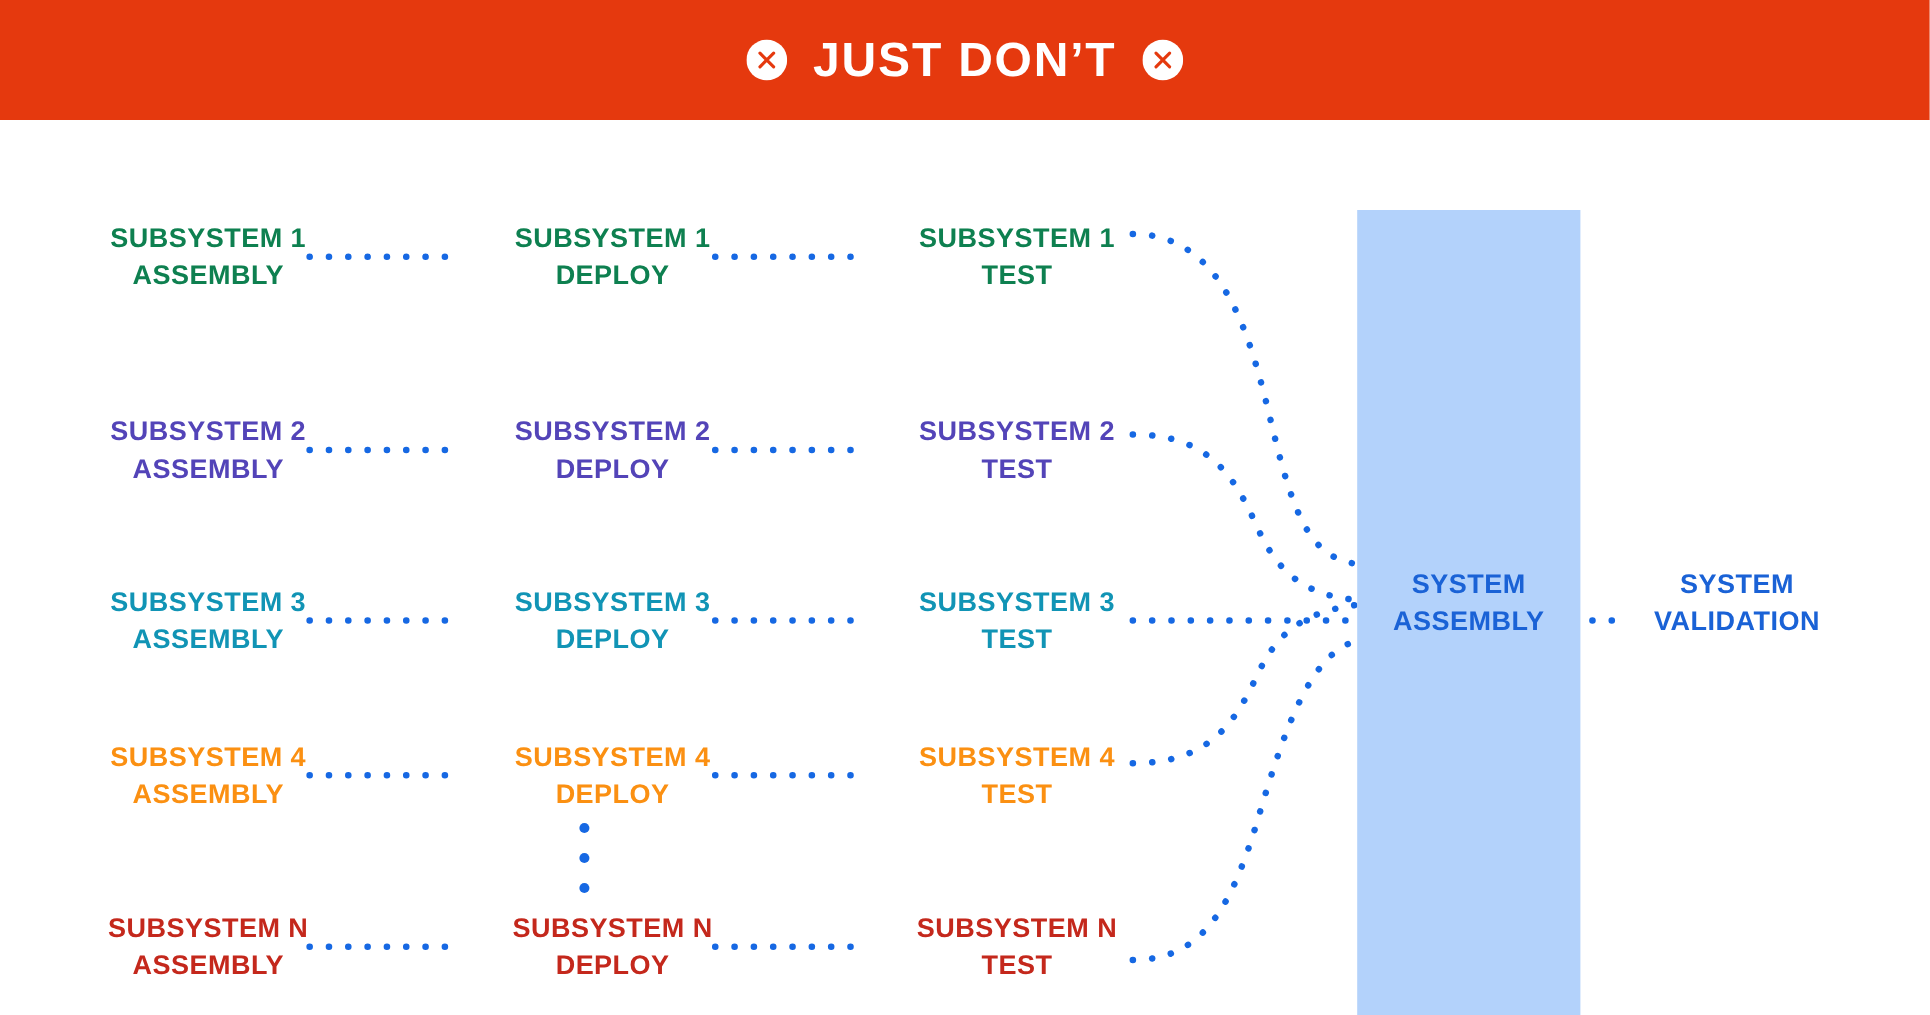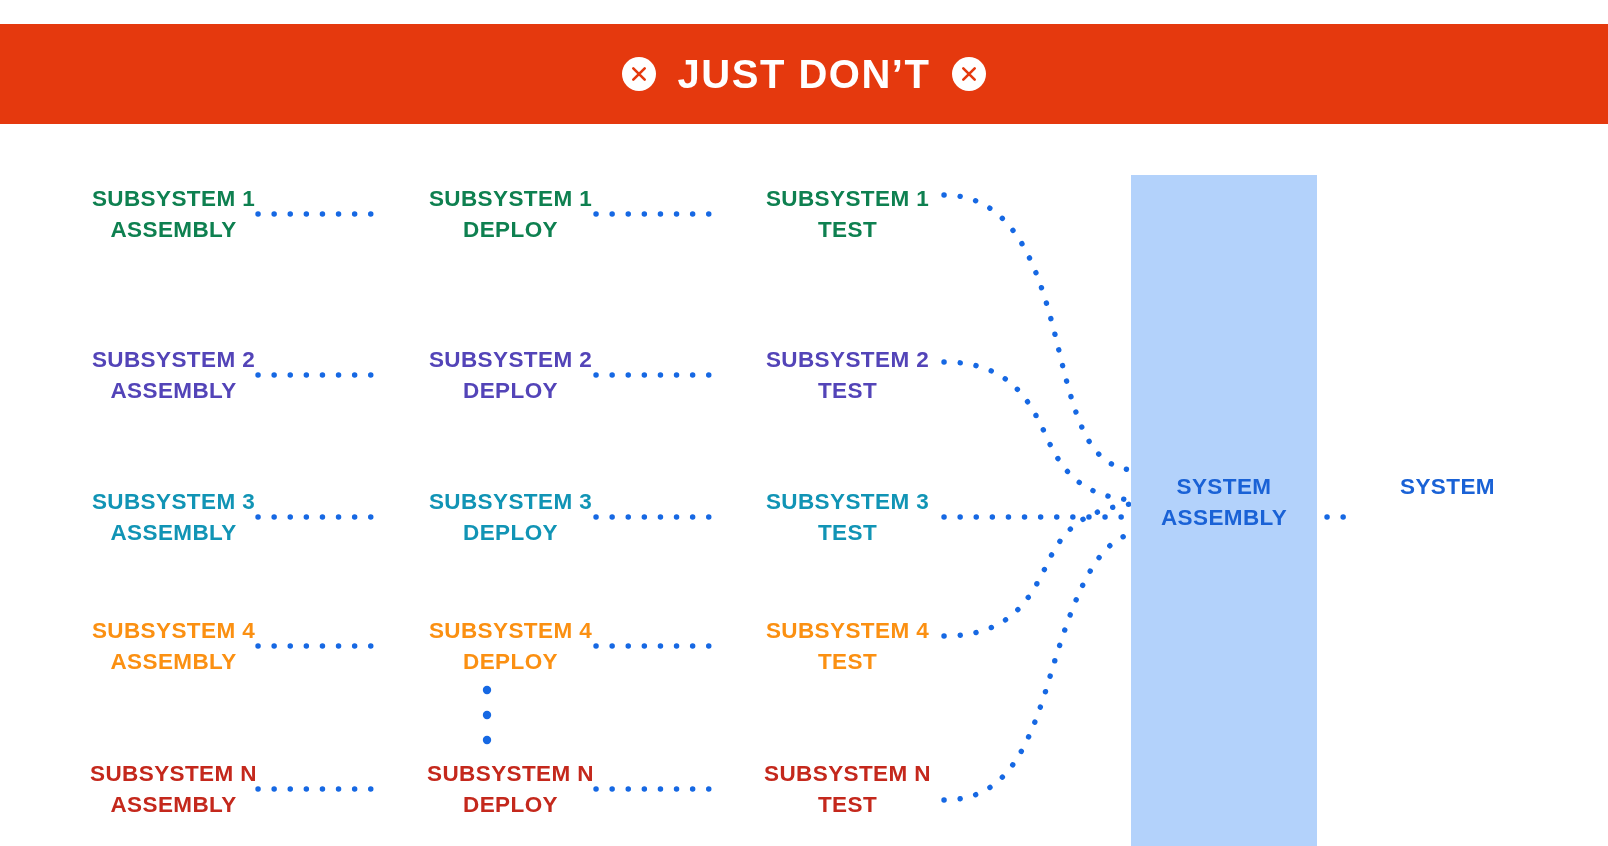--- a/index.html
+++ b/index.html
@@ -19,21 +19,20 @@
   #banner {
     position: absolute;
     left: 0; top: 0;
     width: 1608px;
     height: 100px;
     background: #e5390e;
     display: flex;
     align-items: center;
     justify-content: center;
     gap: 22px;
-    margin-top: 24px;
   }
   #banner .banner-title {
     color: #ffffff;
     font-size: 40px;
     font-weight: bold;
     letter-spacing: 1.5px;
     line-height: 1;
     white-space: nowrap;
   }
   .x-circle {
@@ -214,14 +213,15 @@
         <span class="l2">TEST</span>
       </div>
     </div>
 
   <div id="sys-assembly-label" style="color: rgb(26, 98, 214);">
     <span class="l1">SYSTEM</span>
     <span class="l2">ASSEMBLY</span>
   </div>
   <div id="sys-validation-label" style="color: rgb(26, 98, 214);">
     <span class="l1">SYSTEM</span>
+    <span class="l2">VALIDATION</span>
   </div>
 </div>
 
 </body></html>

